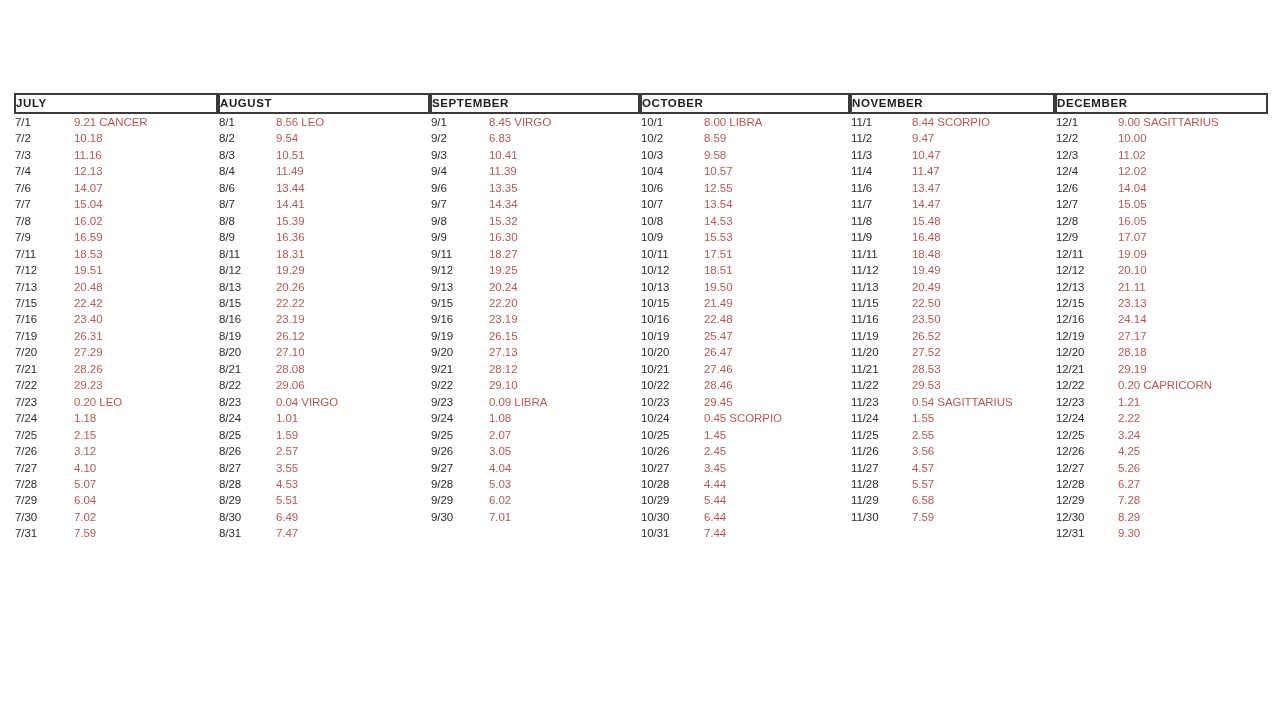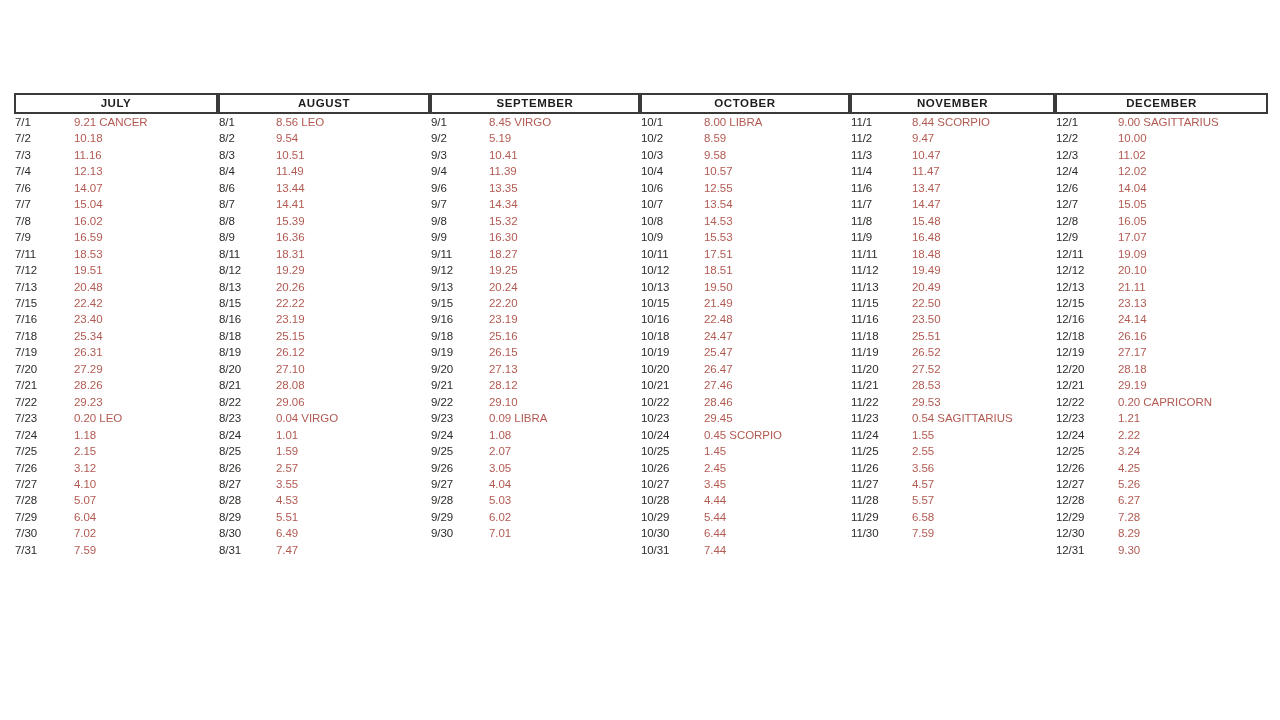--- a/index.html
+++ b/index.html
@@ -39,21 +39,21 @@
     overflow: hidden;
   }
 
   
   tr.hdr th {
     height: 17px;
     line-height: 17px;
     font-size: 11.5px;
     font-weight: bold;
     letter-spacing: 0.6px;
-    text-align: center;
+    text-align: left;
     color: #1d1d1b;
     border-top: 2px solid #3a3a38;
     border-bottom: 2px solid #3a3a38;
     border-left: 2px solid #3a3a38;
     border-right: 2px solid #3a3a38;
   }
   tr.hdr th.gap {
     border: 0;
     background: #ffffff;
   }
@@ -147,21 +147,21 @@
           <td class="v">9.00 SAGITTARIUS</td>
         </tr>
         <tr>
           <td class="d">7/2</td>
           <td class="v">10.18</td>
           <td class="gap"></td>
           <td class="d">8/2</td>
           <td class="v">9.54</td>
           <td class="gap"></td>
           <td class="d">9/2</td>
-          <td class="v">5.19</td>
+          <td class="v">6.83</td>
           <td class="gap"></td>
           <td class="d">10/2</td>
           <td class="v">8.59</td>
           <td class="gap"></td>
           <td class="d">11/2</td>
           <td class="v">9.47</td>
           <td class="gap"></td>
           <td class="d">12/2</td>
           <td class="v">10.00</td>
         </tr>
@@ -366,39 +366,20 @@
           <td class="v">23.19</td>
           <td class="gap"></td>
           <td class="d">10/16</td>
           <td class="v">22.48</td>
           <td class="gap"></td>
           <td class="d">11/16</td>
           <td class="v">23.50</td>
           <td class="gap"></td>
           <td class="d">12/16</td>
           <td class="v">24.14</td>
-        </tr>
-        <tr>
-          <td class="d">7/18</td>
-          <td class="v">25.34</td>
-          <td class="gap"></td>
-          <td class="d">8/18</td>
-          <td class="v">25.15</td>
-          <td class="gap"></td>
-          <td class="d">9/18</td>
-          <td class="v">25.16</td>
-          <td class="gap"></td>
-          <td class="d">10/18</td>
-          <td class="v">24.47</td>
-          <td class="gap"></td>
-          <td class="d">11/18</td>
-          <td class="v">25.51</td>
-          <td class="gap"></td>
-          <td class="d">12/18</td>
-          <td class="v">26.16</td>
         </tr>
         <tr>
           <td class="d">7/19</td>
           <td class="v">26.31</td>
           <td class="gap"></td>
           <td class="d">8/19</td>
           <td class="v">26.12</td>
           <td class="gap"></td>
           <td class="d">9/19</td>
           <td class="v">26.15</td>

